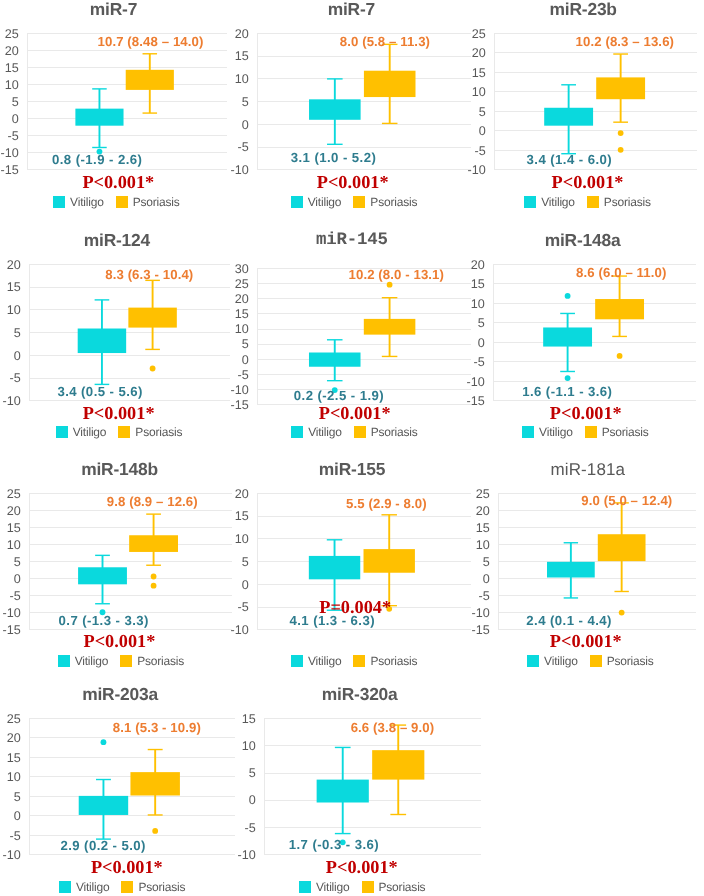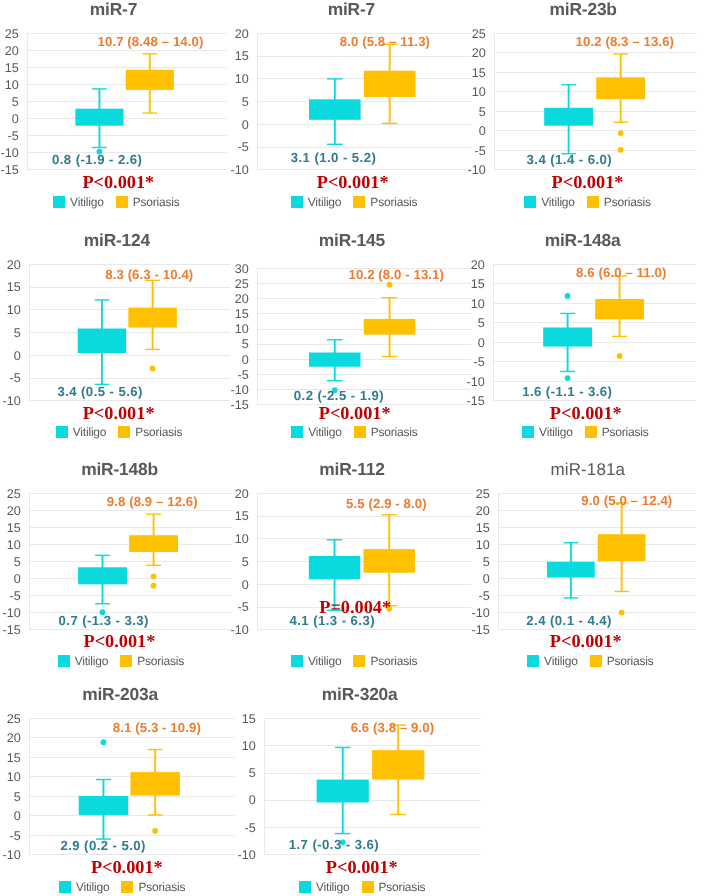--- a/index.html
+++ b/index.html
@@ -230,21 +230,21 @@
           <span class="legend-label">Vitiligo</span>
         </div>
         <span class="legend-gap"></span>
         <div class="legend-item">
           <span class="legend-swatch" style="background: rgb(255, 192, 0);"></span>
           <span class="legend-label">Psoriasis</span>
         </div>
       </div>
     </div>
     <div class="panel">
-      <div class="panel-title" style="left: 51.9px; width: 600px; top: 231.7px;">miR-145</div>
+      <div class="panel-title" style="left: 51.9px; width: 600px; top: 231.7px; font-family: Liberation Mono, monospace;">miR-145</div>
       <div class="plot" style="left: 257.1px; top: 268px; width: 214.2px; height: 136.3px;">
         <svg width="272.2" height="180.3" viewBox="-46 -22 272.2 180.3" style="left: -46px; top: -22px;">
           <line x1="0" y1="0.5" x2="214.2" y2="0.5" stroke="#e9e9e9" stroke-width="1" shape-rendering="crispEdges"></line>
           <line x1="0" y1="15.5" x2="214.2" y2="15.5" stroke="#e9e9e9" stroke-width="1" shape-rendering="crispEdges"></line>
           <line x1="0" y1="30.5" x2="214.2" y2="30.5" stroke="#e9e9e9" stroke-width="1" shape-rendering="crispEdges"></line>
           <line x1="0" y1="45.5" x2="214.2" y2="45.5" stroke="#e9e9e9" stroke-width="1" shape-rendering="crispEdges"></line>
           <line x1="0" y1="61.5" x2="214.2" y2="61.5" stroke="#e9e9e9" stroke-width="1" shape-rendering="crispEdges"></line>
           <line x1="0" y1="76.5" x2="214.2" y2="76.5" stroke="#e9e9e9" stroke-width="1" shape-rendering="crispEdges"></line>
           <line x1="0" y1="91.5" x2="214.2" y2="91.5" stroke="#e9e9e9" stroke-width="1" shape-rendering="crispEdges"></line>
           <line x1="0" y1="106.5" x2="214.2" y2="106.5" stroke="#e9e9e9" stroke-width="1" shape-rendering="crispEdges"></line>
@@ -394,21 +394,21 @@
           <span class="legend-label">Vitiligo</span>
         </div>
         <span class="legend-gap"></span>
         <div class="legend-item">
           <span class="legend-swatch" style="background: rgb(255, 192, 0);"></span>
           <span class="legend-label">Psoriasis</span>
         </div>
       </div>
     </div>
     <div class="panel">
-      <div class="panel-title" style="left: 52px; width: 600px; top: 460.6px;">miR-112</div>
+      <div class="panel-title" style="left: 52px; width: 600px; top: 460.6px;">miR-155</div>
       <div class="plot" style="left: 256.9px; top: 492.6px; width: 213.6px; height: 136.3px;">
         <svg width="271.6" height="180.3" viewBox="-46 -22 271.6 180.3" style="left: -46px; top: -22px;">
           <line x1="0" y1="0.5" x2="213.6" y2="0.5" stroke="#e9e9e9" stroke-width="1" shape-rendering="crispEdges"></line>
           <line x1="0" y1="23.5" x2="213.6" y2="23.5" stroke="#e9e9e9" stroke-width="1" shape-rendering="crispEdges"></line>
           <line x1="0" y1="45.5" x2="213.6" y2="45.5" stroke="#e9e9e9" stroke-width="1" shape-rendering="crispEdges"></line>
           <line x1="0" y1="68.5" x2="213.6" y2="68.5" stroke="#e9e9e9" stroke-width="1" shape-rendering="crispEdges"></line>
           <line x1="0" y1="91.5" x2="213.6" y2="91.5" stroke="#e9e9e9" stroke-width="1" shape-rendering="crispEdges"></line>
           <line x1="0" y1="114.5" x2="213.6" y2="114.5" stroke="#e9e9e9" stroke-width="1" shape-rendering="crispEdges"></line>
           <line x1="0" y1="136.5" x2="213.6" y2="136.5" stroke="#e9e9e9" stroke-width="1" shape-rendering="crispEdges"></line>
           <line x1="0.5" y1="0.5" x2="0.5" y2="136.5" stroke="#e9e9e9" stroke-width="1" shape-rendering="crispEdges"></line>

